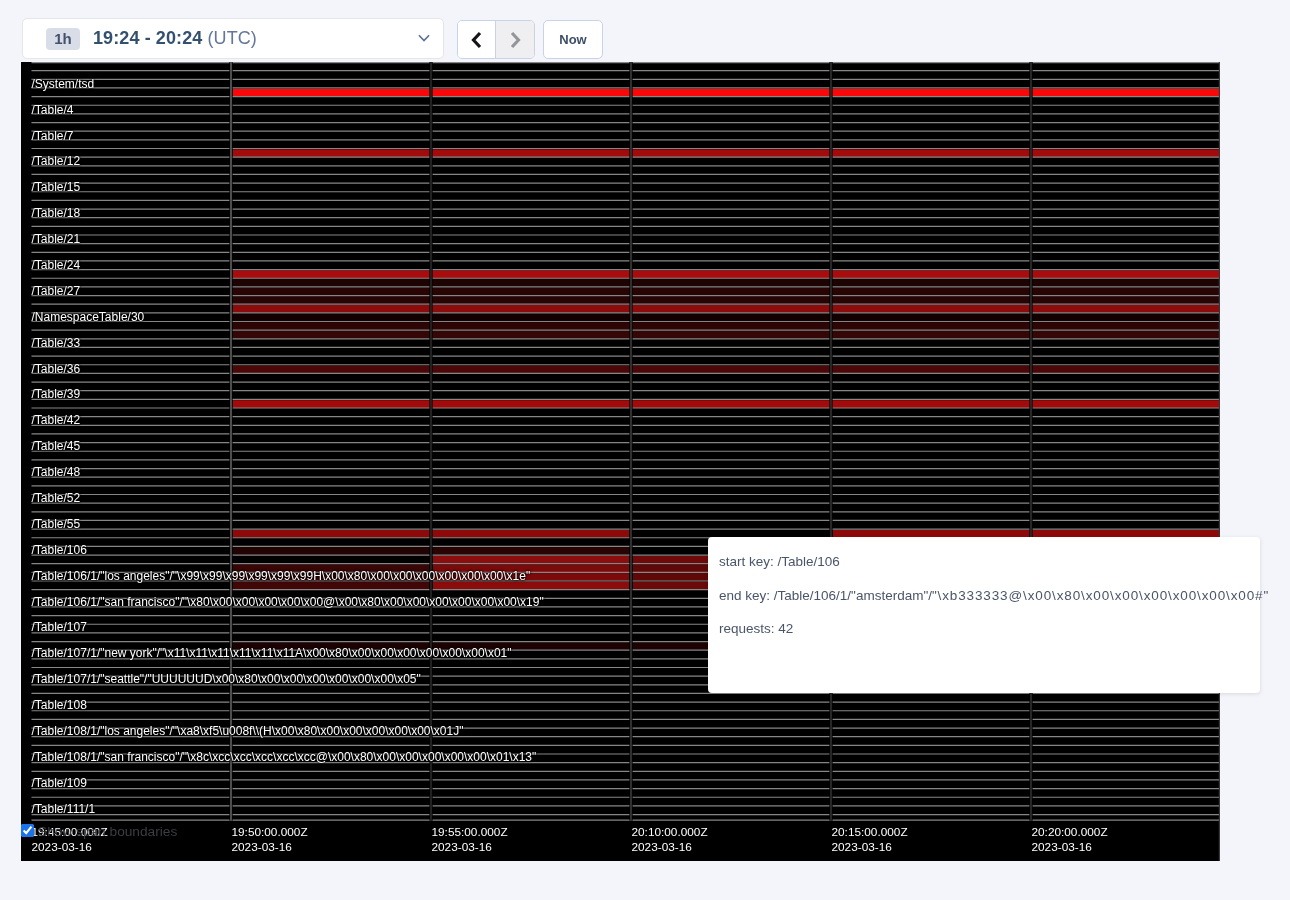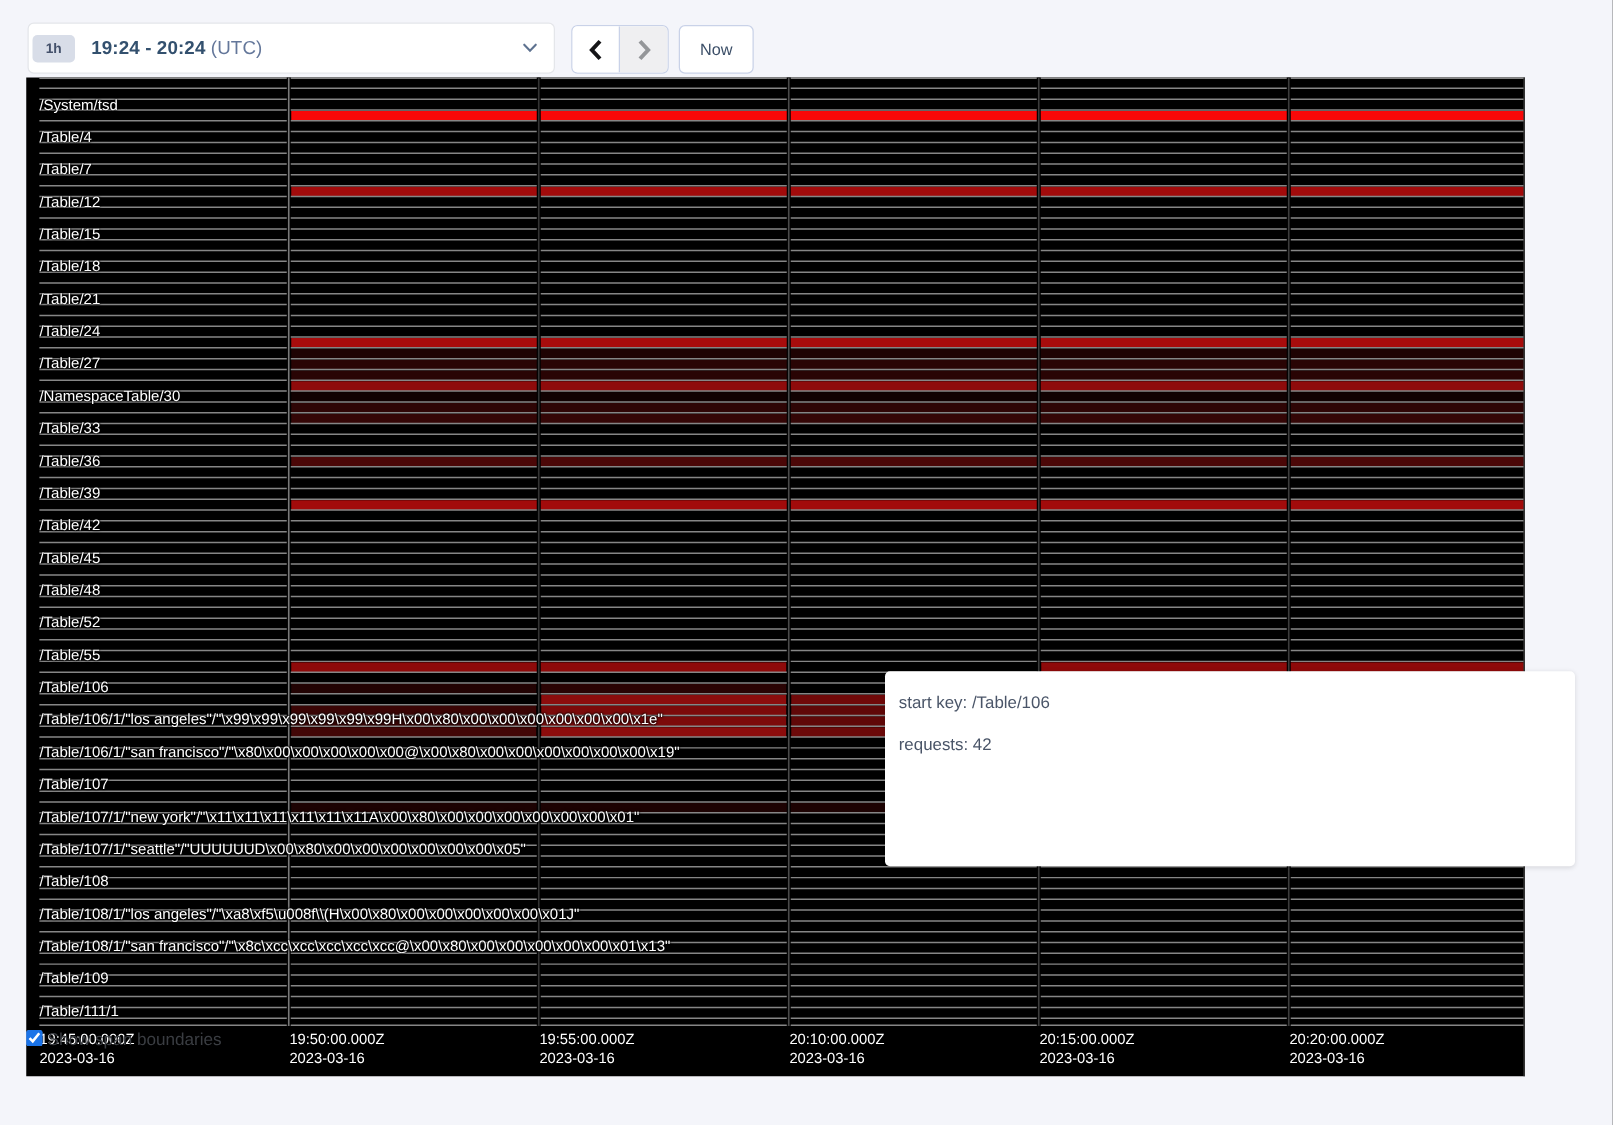--- a/index.html
+++ b/index.html
@@ -3,28 +3,28 @@
 <meta charset="utf-8">
 <style>
   * { margin:0; padding:0; box-sizing:border-box; }
   html,body { width:1290px; height:900px; background:#f4f5fa; font-family:"Liberation Sans", sans-serif; overflow:hidden; }
   #page { position:relative; width:1290px; height:900px; }
   svg text { font-family:"Liberation Sans", sans-serif; }
   .lbl { fill:#fff; font-size:12px; filter:drop-shadow(0 0 1px #000) drop-shadow(0 0 1px rgba(0,0,0,0.7)); }
   .tlb { fill:#fff; font-size:11.8px; }
   .ctl { position:absolute; background:#fff; }
   #dd { left:22px; top:18px; width:422px; height:41px; border:1px solid #e4e6ea; border-radius:5px; display:flex; align-items:center; }
-  #dd .badge { margin-left:3px; width:34px; height:22px; background:#d8dde8; border-radius:4px; display:flex; align-items:center; justify-content:center; font-size:11px; font-weight:bold; color:#44516b; }
-  #dd .rng { margin-left:13px; font-size:15px; font-weight:bold; color:#33506e; letter-spacing:0.1px; }
+  #dd .badge { margin-left:23px; width:34px; height:22px; background:#d8dde8; border-radius:4px; display:flex; align-items:center; justify-content:center; font-size:15px; font-weight:bold; color:#44516b; }
+  #dd .rng { margin-left:13px; font-size:18px; font-weight:bold; color:#33506e; letter-spacing:0.1px; }
   #dd .utc { font-weight:normal; color:#64779a; }
   #grp { left:457px; top:20px; width:78px; height:39px; border:1px solid #c9d2e8; border-radius:5px; display:flex; overflow:hidden; }
   #grp .cell { width:50%; height:100%; display:flex; align-items:center; justify-content:center; }
   #grp .c1 { background:#fff; border-right:1px solid #c9d2e8; }
   #grp .c2 { background:#efeff1; }
-  #now { left:543px; top:20px; width:60px; height:39px; border:1px solid #c9d2e8; border-radius:5px; display:flex; align-items:center; justify-content:center; font-size:13px; font-weight:normal; color:#3c4f68; }
+  #now { left:543px; top:20px; width:60px; height:39px; border:1px solid #c9d2e8; border-radius:5px; display:flex; align-items:center; justify-content:center; font-size:13px; font-weight:bold; color:#3c4f68; }
   #tip { position:absolute; left:708px; top:537px; width:552px; height:156px; background:#fff; border-radius:4px; box-shadow:0 1px 4px rgba(0,0,0,0.12); padding:15px 12px 0 11px; font-size:13.5px; color:#4a5568; }
   #tip div { margin-bottom:13.5px; line-height:20px; white-space:nowrap; }
   #tip .hx { letter-spacing:0.87px; }
   #cbrow { position:absolute; left:21px; top:824px; display:flex; align-items:flex-start; font-size:13.7px; color:#3a3d42; }
   #cbrow input { width:13px; height:13px; margin:0 4px 0 0; accent-color:#1a73e8; }
 </style>
 </head>
 <body>
 <div id="page">
   <svg width="1290" height="900" style="position:absolute;left:0;top:0">
@@ -131,19 +131,20 @@
       </div>
     <div class="cell c2">
         <svg width="11" height="18" viewBox="0 0 11 18">
           <path d="M2 2 L8.5 9 L2 16" stroke="#949699" stroke-width="3.2" fill="none"></path>
         </svg>
       </div>
   </div>
   <div class="ctl" id="now">Now</div>
   <div id="tip">
     <div>start key: /Table/106</div>
+    <div>end key: /Table/106/1/"amsterdam"/<span class="hx">"\xb333333@\x00\x80\x00\x00\x00\x00\x00\x00#"</span></div>
     <div>requests: 42</div>
   </div>
   <div id="cbrow">
       <input type="checkbox" checked="" style="">
       <span>Show span boundaries</span>
     </div>
 </div>
 
 </body></html>

